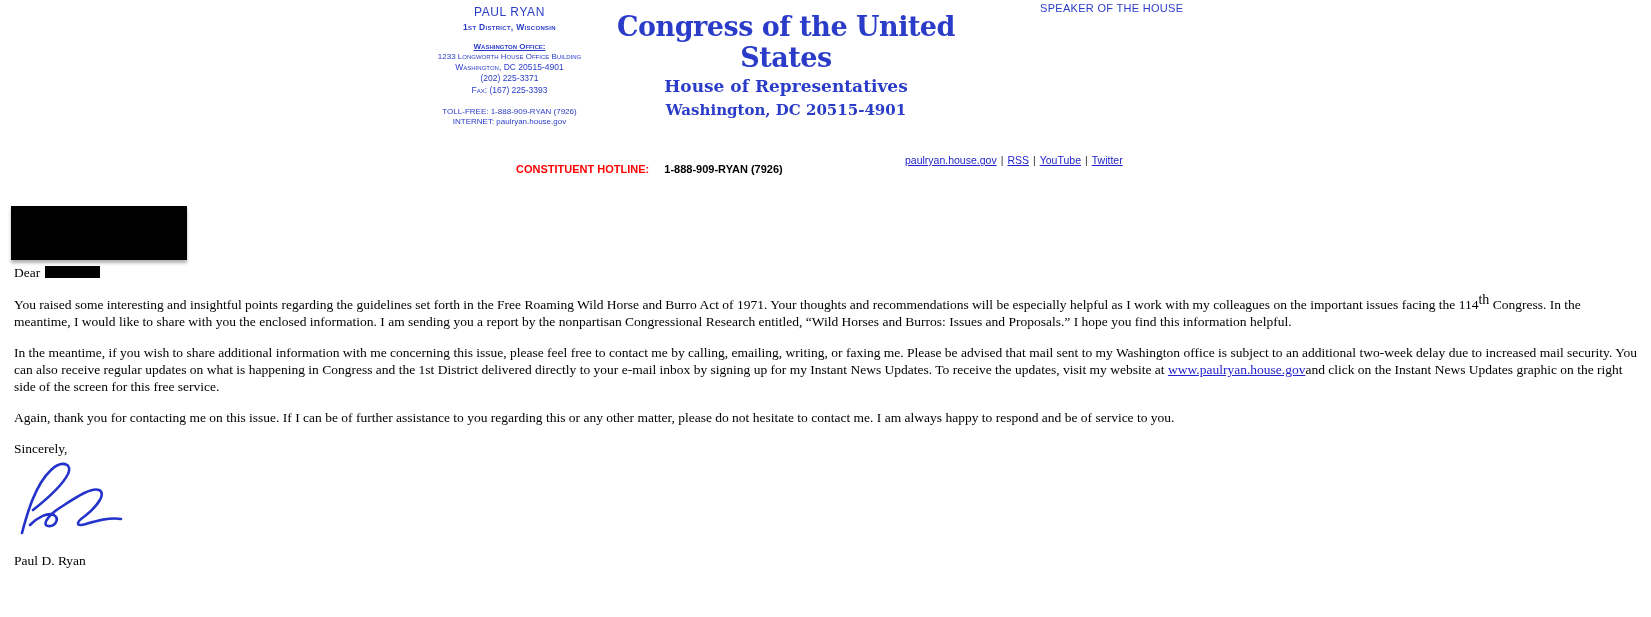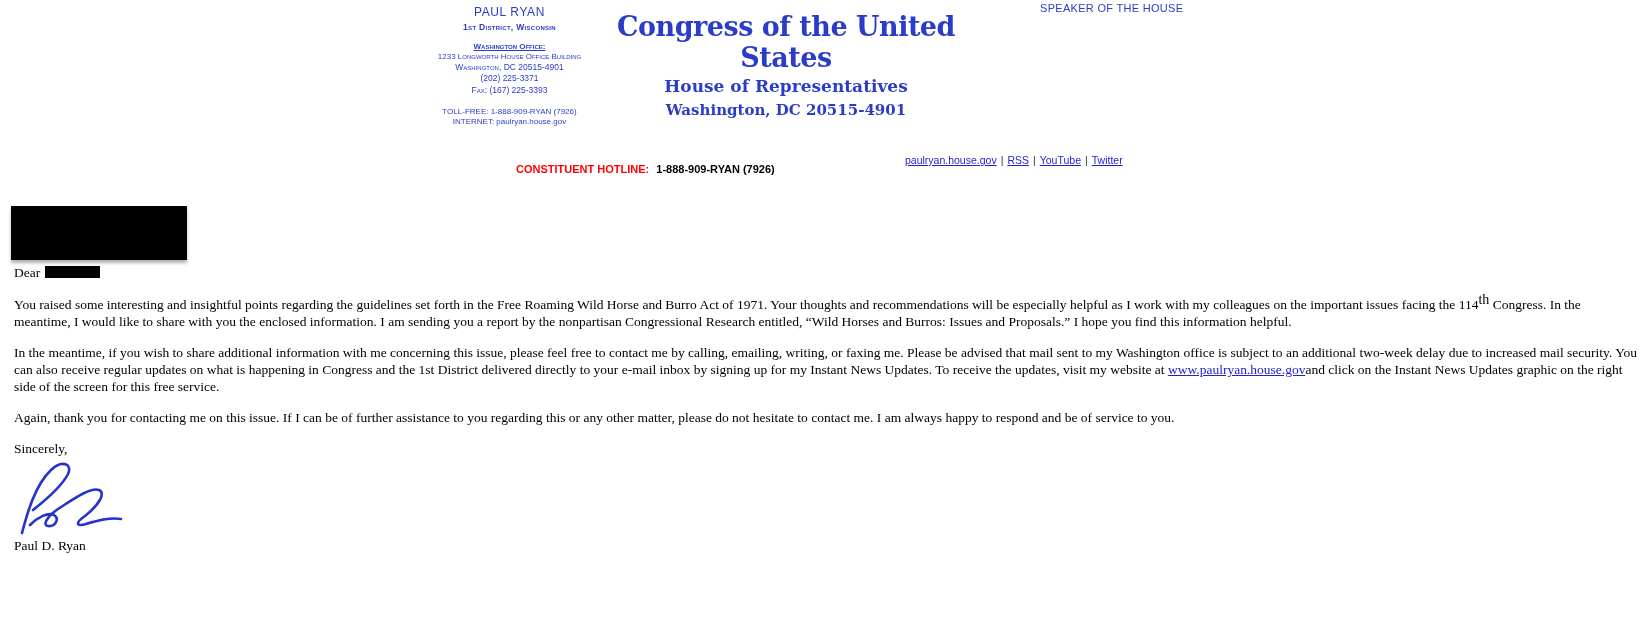--- a/index.html
+++ b/index.html
@@ -35,21 +35,21 @@
     position:absolute; left:1040px; top:2px; color:#2a3cc8;
     font-family:"Liberation Sans", sans-serif; font-size:11px; letter-spacing:.3px;
   }
 
   
   .hotline {
     position:absolute; left:516px; top:163px;
     font-family:"Liberation Sans", sans-serif; font-size:11px; font-weight:bold;
   }
   .hotline-label  { color:#ff0000; }
-  .hotline-number { color:#000000; margin-left:4px; }
+  .hotline-number { color:#000000; margin-left:12px; }
 
   .social {
     position:absolute; left:905px; top:154px;
     font-family:"Liberation Sans", sans-serif; font-size:10.5px; color:#333;
   }
   .social a { color:#2222cc; text-decoration:underline; cursor:pointer; }
   .social .sep { margin:0 4px; color:#333; }
 
   
   .redact-big {
@@ -66,21 +66,21 @@
   .letter-body {
     position:absolute; left:14px; top:264px; width:1625px;
     font-family:"Liberation Serif", serif; font-size:13.5px; line-height:17px;
   }
   .letter-body p { margin:0 0 14px 0; }
   .salutation    { margin-bottom:15px; }
   .body-link { color:#2222cc; text-decoration:underline; cursor:pointer; }
   sup { font-size:14px; line-height:0; }
   .closing { margin-bottom:4px; }
   .signature svg { display:block; margin:2px 0 0 2px; }
-  .signed-name { margin-top:2px; }
+  .signed-name { margin-top:17px; }
 </style>
 </head>
 <body>
 
 <div class="page">
 
   <div class="lh-left">
     <div class="lh-name">PAUL RYAN</div>
     <div class="lh-district">1st District, Wisconsin</div>
     <div class="lh-office">Washington Office:</div>

